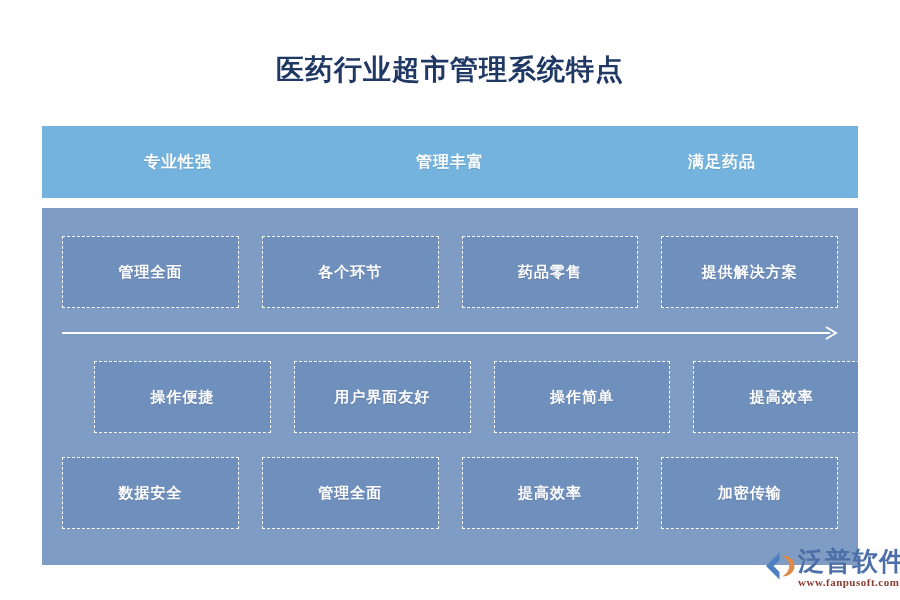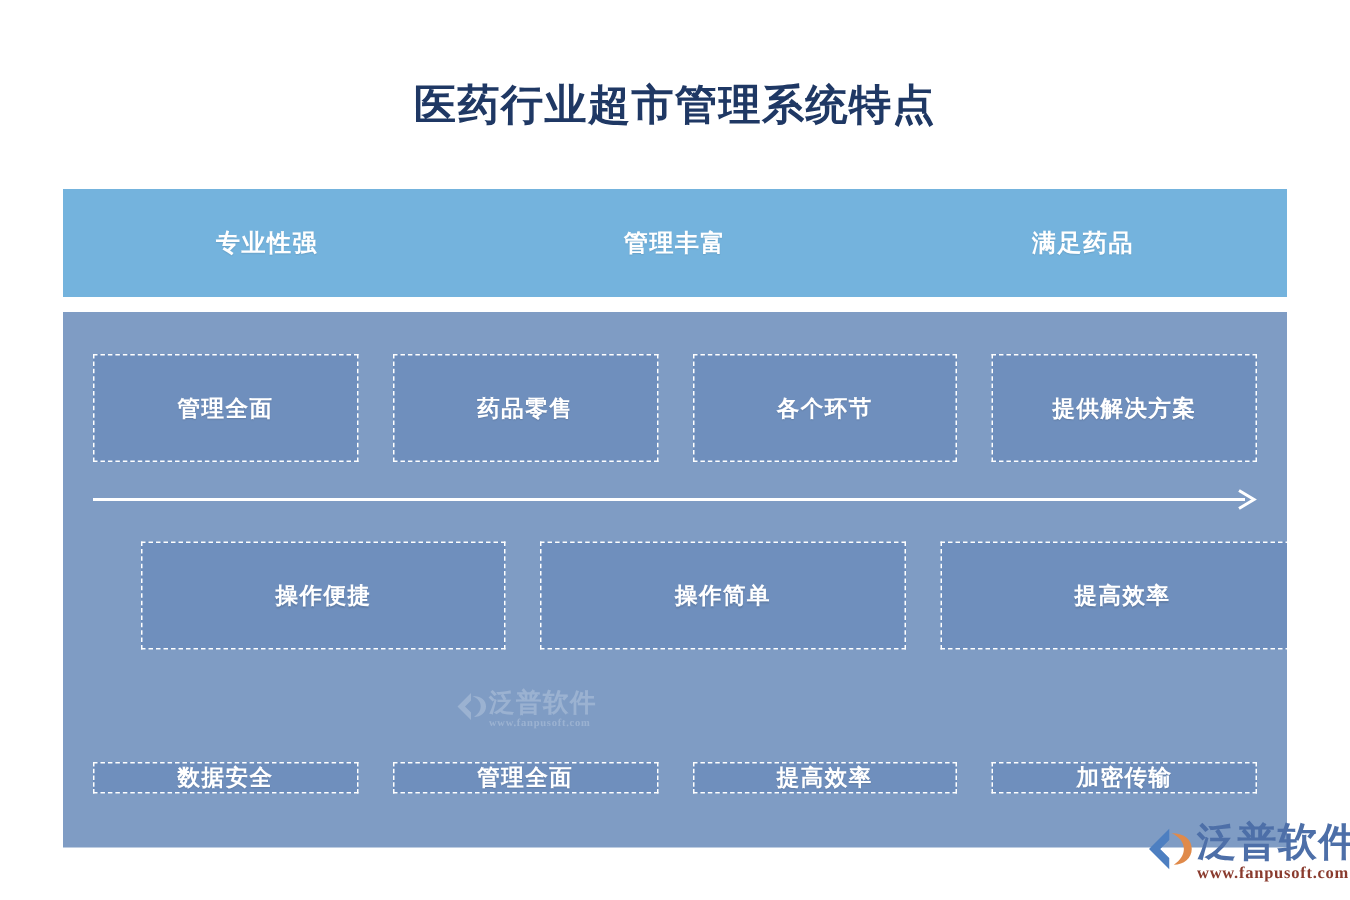--- a/index.html
+++ b/index.html
@@ -76,21 +76,21 @@
   .grid-row {
     position: absolute;
     left: 20px;
     width: 776px;
     height: 72px;
     display: flex;
     gap: 23px;
   }
   .grid-row.r1 { top: 28px; }
   .grid-row.r2 { top: 153px; margin-left: 32px; }
-  .grid-row.r3 { top: 249px; align-items: flex-end; }
+  .grid-row.r3 { top: 249px; }
 
   .cell {
     flex: 1 1 0;
     background: #6f8fbd;
     border: 1px dashed #ffffff;
     display: flex;
     align-items: center;
     justify-content: center;
     color: #ffffff;
     font-size: 15px;
@@ -194,40 +194,43 @@
         <span class="wm-text-zh">泛普软件</span>
         <span class="wm-text-url">www.fanpusoft.com</span>
       </span>
     </div>
 
     <div class="grid-row r1">
       <div class="cell">
         <span>管理全面</span>
       </div>
       <div class="cell">
+        <span>各个环节</span>
+      </div>
+      <div class="cell">
         <span>药品零售</span>
-      </div>
-      <div class="cell">
-        <span>各个环节</span>
       </div>
       <div class="cell">
         <span>提供解决方案</span>
       </div>
     </div>
 
     <div class="arrow">
       <svg width="776" height="14" viewBox="0 0 776 14" aria-hidden="true">
         <line x1="0" y1="7" x2="768" y2="7" stroke="#ffffff" stroke-width="2"></line>
         <polyline points="764,1 774,7 764,13" fill="none" stroke="#ffffff" stroke-width="2"></polyline>
       </svg>
     </div>
 
     <div class="grid-row r2">
       <div class="cell">
         <span>操作便捷</span>
+      </div>
+      <div class="cell">
+        <span>用户界面友好</span>
       </div>
       <div class="cell">
         <span>操作简单</span>
       </div>
       <div class="cell">
         <span>提高效率</span>
       </div>
     </div>
 
     <div class="grid-row r3">

